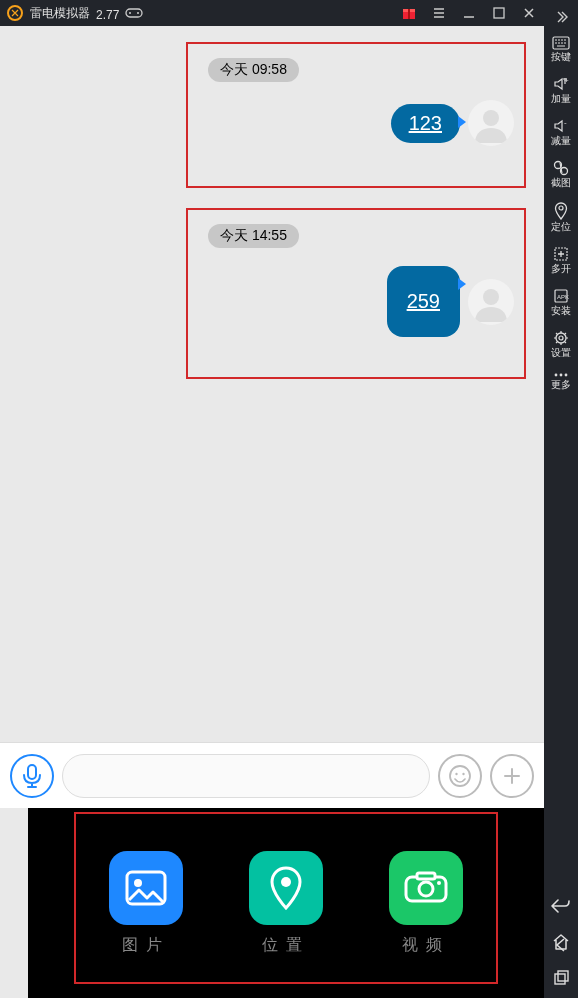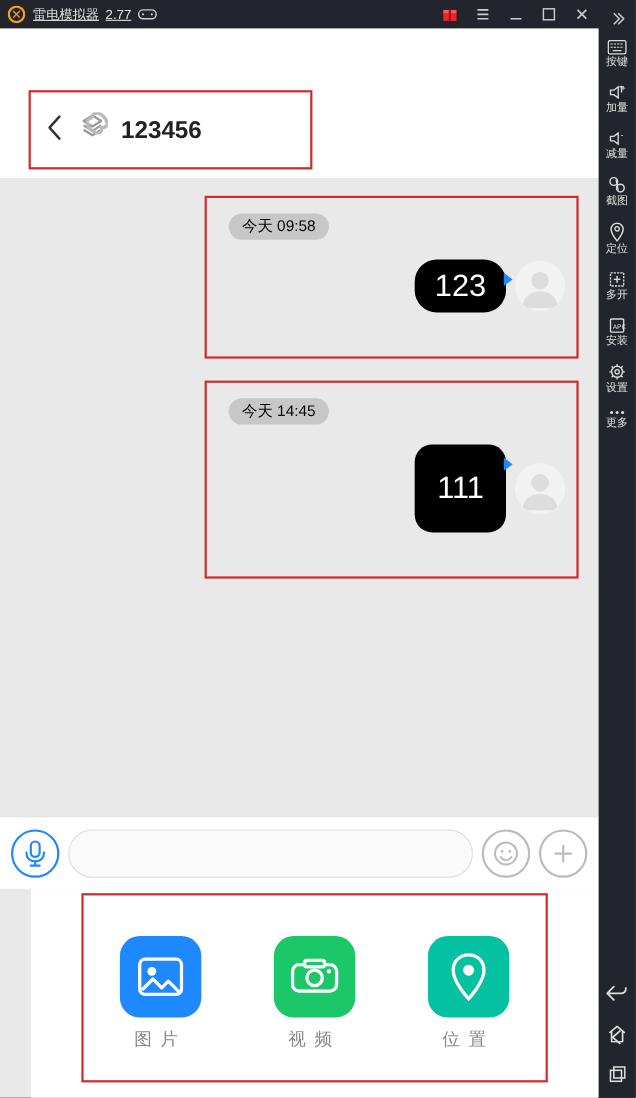--- a/index.html
+++ b/index.html
@@ -17,21 +17,21 @@
   position: absolute;
   top: 0; left: 0; right: 34px;
   height: 26px;
   background: #22252b;
   display: flex;
   align-items: center;
   padding: 0 6px;
   color: #e0e0e0;
   font-size: 12px;
 }
-.emulator-titlebar .leftgroup { display: flex; align-items: center; gap: 6px; text-decoration: underline; }
+.emulator-titlebar .leftgroup { display: flex; align-items: flex-end; gap: 6px; }
 .emulator-titlebar .spacer { flex: 1; }
 .emulator-titlebar .rightgroup { display: flex; align-items: center; gap: 12px; }
 .titlebar-icon { display: inline-flex; align-items: center; justify-content: center; width: 18px; height: 18px; }
 
 
 .emulator-sidebar {
   position: absolute;
   top: 0; right: 0; bottom: 0;
   width: 34px;
   background: #22252b;
@@ -120,26 +120,27 @@
   margin-left: 10px;
 }
 .msg-row {
   display: flex;
   align-items: center;
   justify-content: flex-end;
   gap: 8px;
   margin: 8px 0 18px 0;
 }
 .bubble {
-  background: #000000;
+  background: #0369a1;
   color: #fff;
-  font-size: 28px;
+  font-size: 20px;
   padding: 8px 18px;
   border-radius: 20px;
   position: relative;
+  text-decoration: underline;
 }
 .bubble.big { border-radius: 16px; padding: 24px 20px; }
 .bubble::after {
   content: "";
   position: absolute;
   right: -6px;
   top: 12px;
   width: 0; height: 0;
   border-left: 8px solid #1e88ff;
   border-top: 6px solid transparent;
@@ -176,21 +177,21 @@
 .chat-input {
   flex: 1;
   height: 44px;
   border-radius: 22px;
   border: 1px solid #ddd;
   background: #fafafa;
 }
 
 
 .attach-panel {
-  background: #ffffff;
+  background: #000000;
   height: 190px;
   position: relative;
   margin-left: 28px;
 }
 .attach-inner {
   position: absolute;
   left: 46px; right: 46px; top: 4px; bottom: 14px;
   border: 2px solid #d2282a;
   display: flex;
   align-items: center;
@@ -375,55 +376,39 @@
       <svg width="16" height="16" viewBox="0 0 16 16">
           <rect x="2" y="4" width="10" height="10" fill="none" stroke="#ddd" stroke-width="1.4"></rect>
           <rect x="5" y="1" width="10" height="10" fill="none" stroke="#ddd" stroke-width="1.4"></rect>
         </svg>
     </div>
   </div>
 </div>
 
 <div class="app-viewport">
 
-  <div class="chat-header">
-    <div class="chat-header-inner">
-      <span>
-        <svg width="16" height="26" viewBox="0 0 16 26">
-            <path d="M12 3 3 13l9 10" fill="none" stroke="#333" stroke-width="2.2" stroke-linecap="round" stroke-linejoin="round"></path>
-          </svg>
-      </span>
-      <span>
-        <svg width="28" height="28" viewBox="0 0 28 28">
-            <path d="M14 3l8 5-8 5-8-5 8-5zM6 12l8 5 8-5M6 16l8 5 8-5" fill="none" stroke="#999" stroke-width="2" stroke-linejoin="round" transform="rotate(0 14 14)"></path>
-            <path d="M8 8 a8 5 0 1 0 12 0 a8 5 0 1 0 -12 0" fill="none" stroke="#bbb" stroke-width="3" transform="rotate(45 14 14)"></path>
-          </svg>
-      </span>
-      <span class="title">123456</span>
-    </div>
-  </div>
 
   <div class="chat-body">
     <div class="msg-group">
       <div class="timestamp">今天 09:58</div>
       <div class="msg-row">
         <div class="bubble">123</div>
         <div class="avatar">
           <svg viewBox="0 0 40 40">
               <circle cx="20" cy="15" r="8" fill="#ddd"></circle>
               <path d="M4 40c0-10 7-15 16-15s16 5 16 15" fill="#ddd"></path>
             </svg>
         </div>
       </div>
     </div>
 
     <div class="msg-group">
-      <div class="timestamp">今天 14:45</div>
+      <div class="timestamp">今天 14:55</div>
       <div class="msg-row">
-        <div class="bubble big">111</div>
+        <div class="bubble big">259</div>
         <div class="avatar">
           <svg viewBox="0 0 40 40">
               <circle cx="20" cy="15" r="8" fill="#ddd"></circle>
               <path d="M4 40c0-10 7-15 16-15s16 5 16 15" fill="#ddd"></path>
             </svg>
         </div>
       </div>
     </div>
   </div>
 
@@ -456,35 +441,35 @@
         <div class="attach-icon blue">
           <svg width="42" height="36" viewBox="0 0 42 36">
               <rect x="2" y="2" width="38" height="32" rx="5" fill="none" stroke="#fff" stroke-width="3"></rect>
               <circle cx="13" cy="13" r="4" fill="#fff"></circle>
               <path d="M4 30l10-10 8 8 6-6 10 10" fill="none" stroke="#fff" stroke-width="3" stroke-linejoin="round"></path>
             </svg>
         </div>
         <div class="attach-label">图片</div>
       </div>
       <div class="attach-item">
+        <div class="attach-icon teal">
+          <svg width="34" height="44" viewBox="0 0 34 44">
+              <path d="M17 2C9 2 3 8 3 16c0 11 14 26 14 26s14-15 14-26c0-8-6-14-14-14z" fill="none" stroke="#fff" stroke-width="3"></path>
+              <circle cx="17" cy="16" r="5" fill="#fff"></circle>
+            </svg>
+        </div>
+        <div class="attach-label">位置</div>
+      </div>
+      <div class="attach-item">
         <div class="attach-icon green">
           <svg width="46" height="34" viewBox="0 0 46 34">
               <rect x="3" y="6" width="40" height="24" rx="6" fill="none" stroke="#fff" stroke-width="3"></rect>
               <circle cx="23" cy="18" r="7" fill="none" stroke="#fff" stroke-width="3"></circle>
               <circle cx="36" cy="12" r="2" fill="#fff"></circle>
               <rect x="14" y="2" width="18" height="6" rx="2" fill="#1bc768" stroke="#fff" stroke-width="3"></rect>
             </svg>
         </div>
         <div class="attach-label">视频</div>
       </div>
-      <div class="attach-item">
-        <div class="attach-icon teal">
-          <svg width="34" height="44" viewBox="0 0 34 44">
-              <path d="M17 2C9 2 3 8 3 16c0 11 14 26 14 26s14-15 14-26c0-8-6-14-14-14z" fill="none" stroke="#fff" stroke-width="3"></path>
-              <circle cx="17" cy="16" r="5" fill="#fff"></circle>
-            </svg>
-        </div>
-        <div class="attach-label">位置</div>
-      </div>
     </div>
   </div>
 
 </div>
 
 </body></html>

